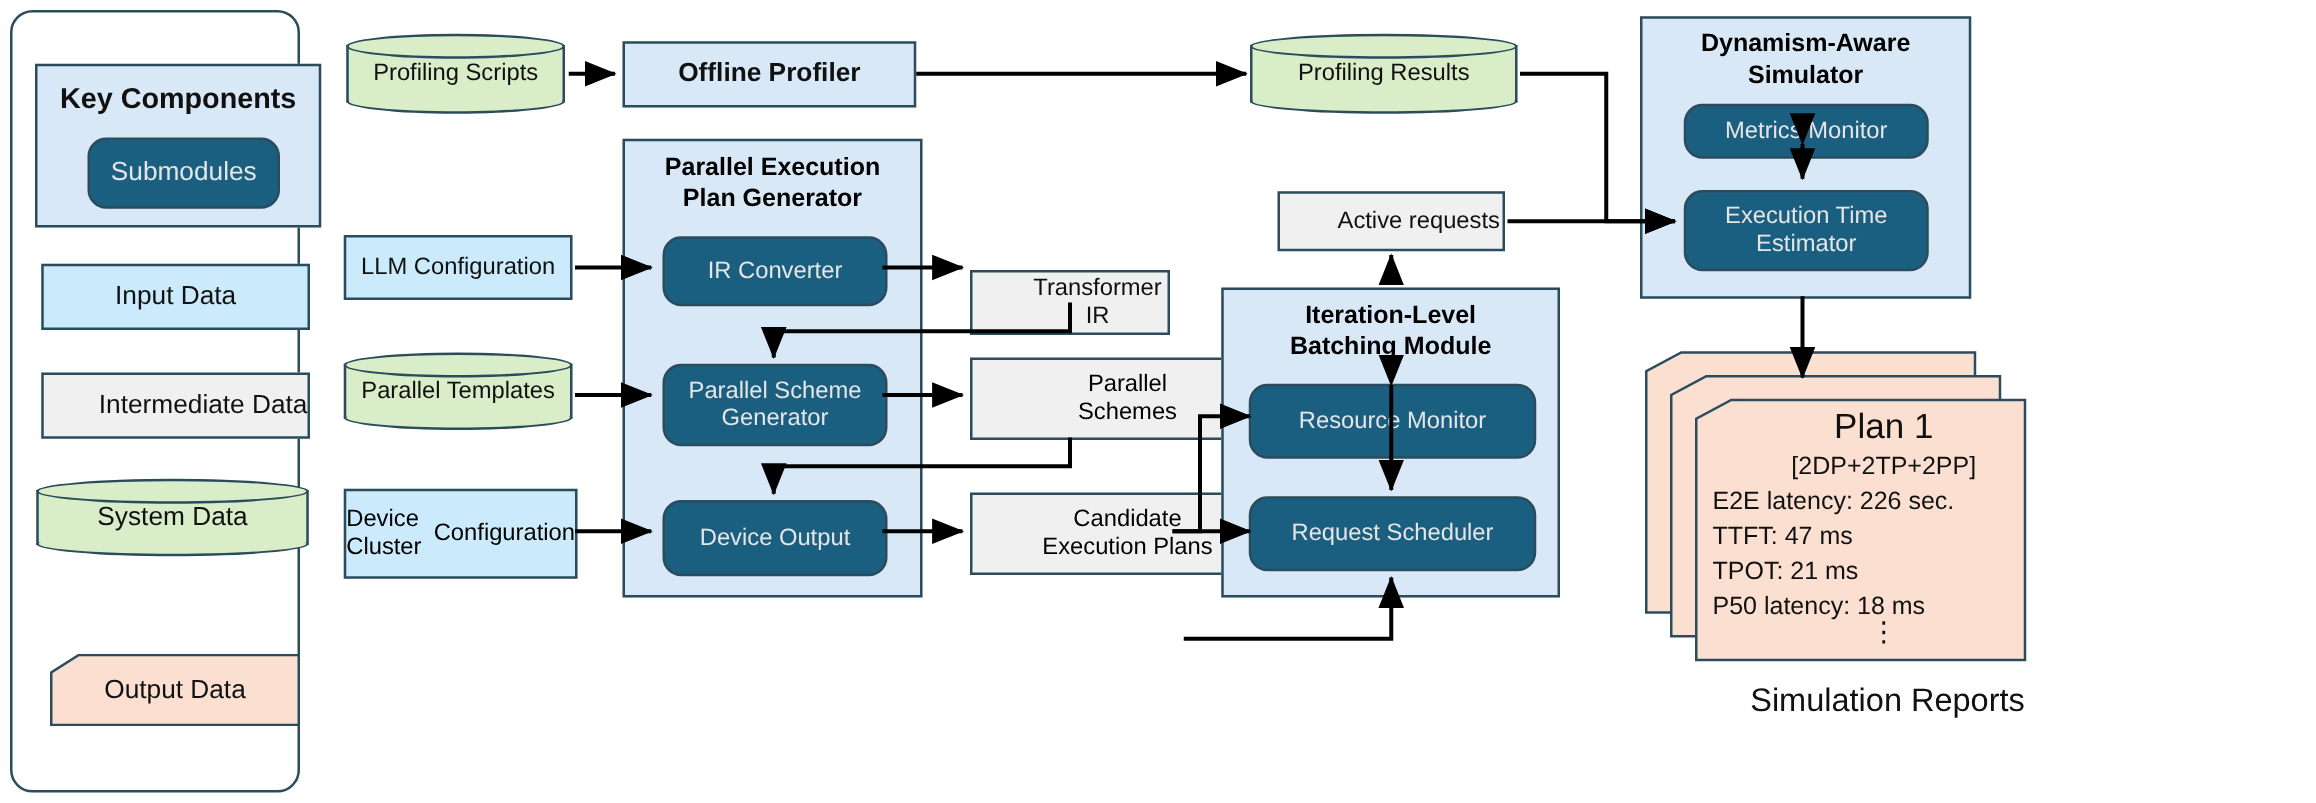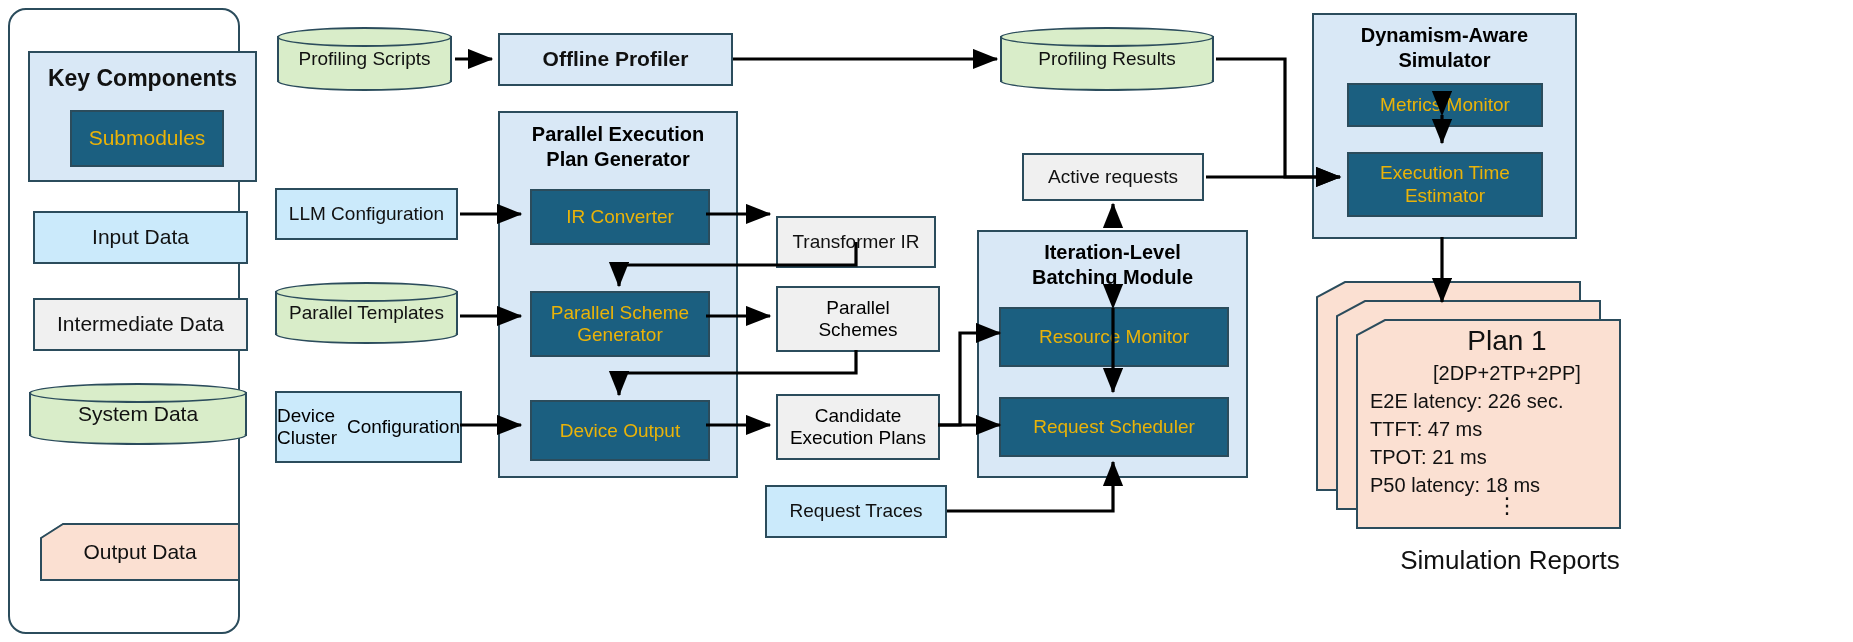--- a/index.html
+++ b/index.html
@@ -23,23 +23,23 @@
     justify-content: center;
     text-align: center;
     line-height: 1.18;
     color: #111111;
   }
   .rect {
     border: 2px solid #2b4c5c;
   }
   
   .fill-input     { background: #cbeafb; }
-  .fill-inter     { background: #f0f0f0; }
+  .fill-inter     { background: #f0f0f0; padding-left: 44px; }
   .fill-module    { background: #d9e8f6; }
-  .fill-sub       { background: #1b5f80; color: #eab308; }
+  .fill-sub       { background: #1b5f80; color: #e5e5e5; border-radius: 15px; }
 
   .bold { font-weight: bold; }
 
   
   #legend-panel {
     position: absolute;
     left: 8px; top: 8px;
     width: 232px; height: 626px;
     border: 2px solid #2b4c5c;
     border-radius: 18px;
@@ -214,23 +214,20 @@
   <div class="rect fill-inter" style="position:absolute; left:776px; top:286px; width:160px; height:62px; display:flex; flex-direction:column; align-items:center; justify-content:center; font-size:19px; line-height:1.18;">
     <span>Parallel</span>
     <span>Schemes</span>
   </div>
 
   <div class="rect fill-inter" style="position:absolute; left:776px; top:394px; width:160px; height:62px; display:flex; flex-direction:column; align-items:center; justify-content:center; font-size:19px; line-height:1.18;">
     <span>Candidate</span>
     <span>Execution Plans</span>
   </div>
 
-  <div class="node rect fill-input" style="left:765px; top:485px; width:182px; height:53px; font-size:19px;">
-    <span>Request Traces</span>
-  </div>
 
   <div class="node rect fill-inter" style="left:1022px; top:153px; width:182px; height:48px; font-size:19px;">
     <span>Active requests</span>
   </div>
 
   <div class="rect fill-module" style="position:absolute; left:977px; top:230px; width:267px; height:244px;">
     <div class="bold" style="position:absolute; left:0; top:9px; width:100%; text-align:center; font-size:20px;">Iteration-Level</div>
     <div class="bold" style="position:absolute; left:0; top:34px; width:100%; text-align:center; font-size:20px;">Batching Module</div>
 
     <div class="rect fill-sub" style="position:absolute; left:20px; top:75px; width:226px; height:56px; display:flex; align-items:center; justify-content:center; font-size:19px;">

